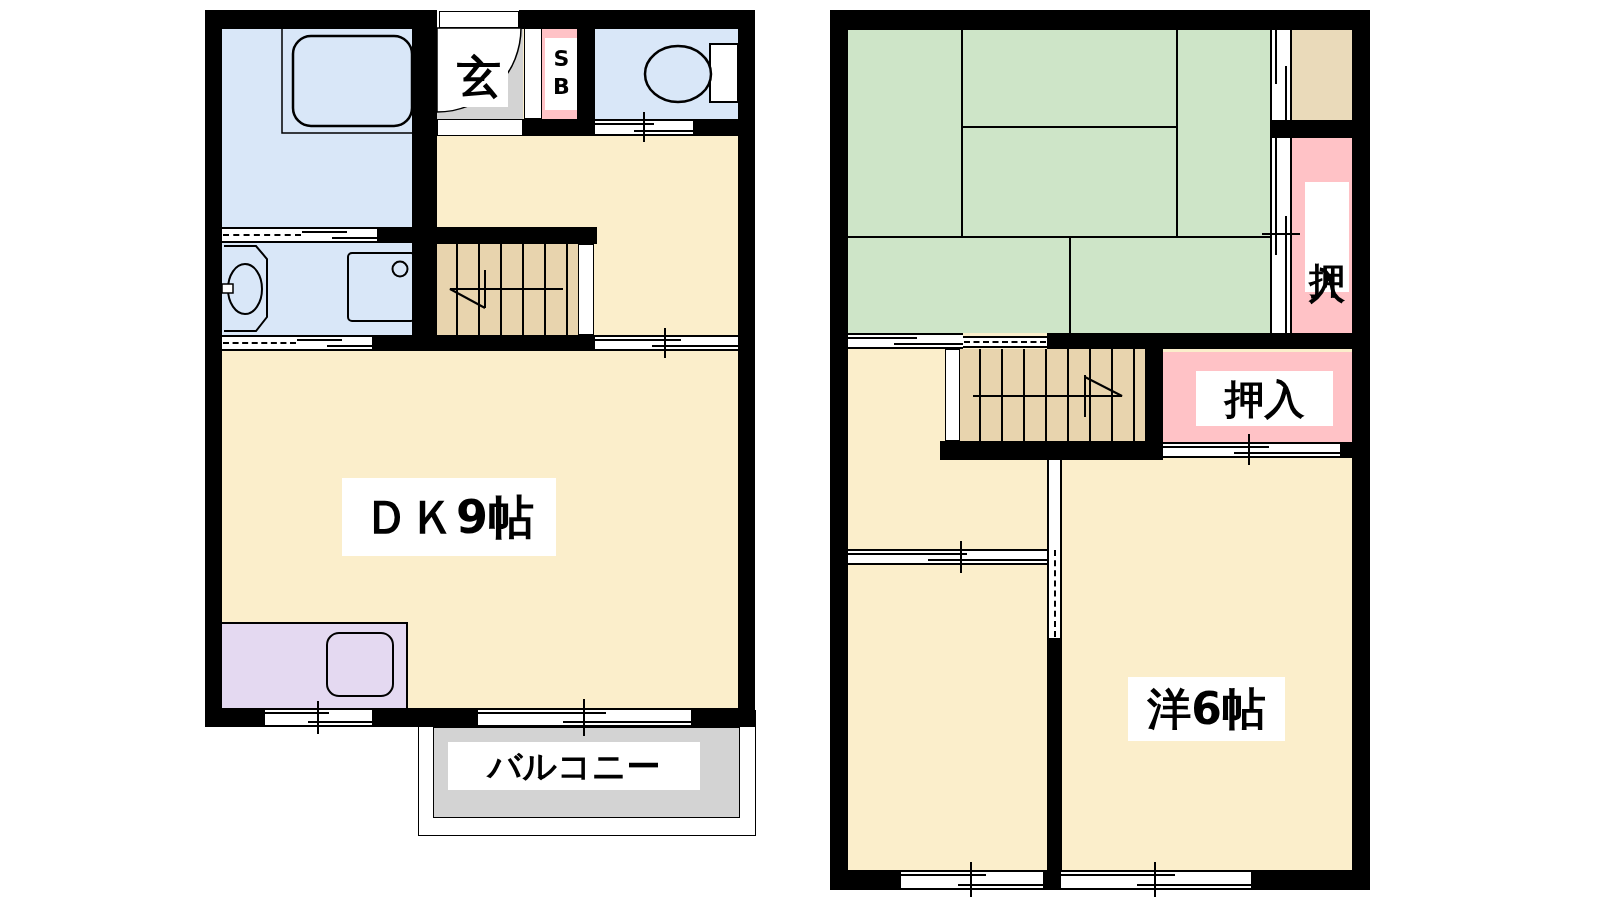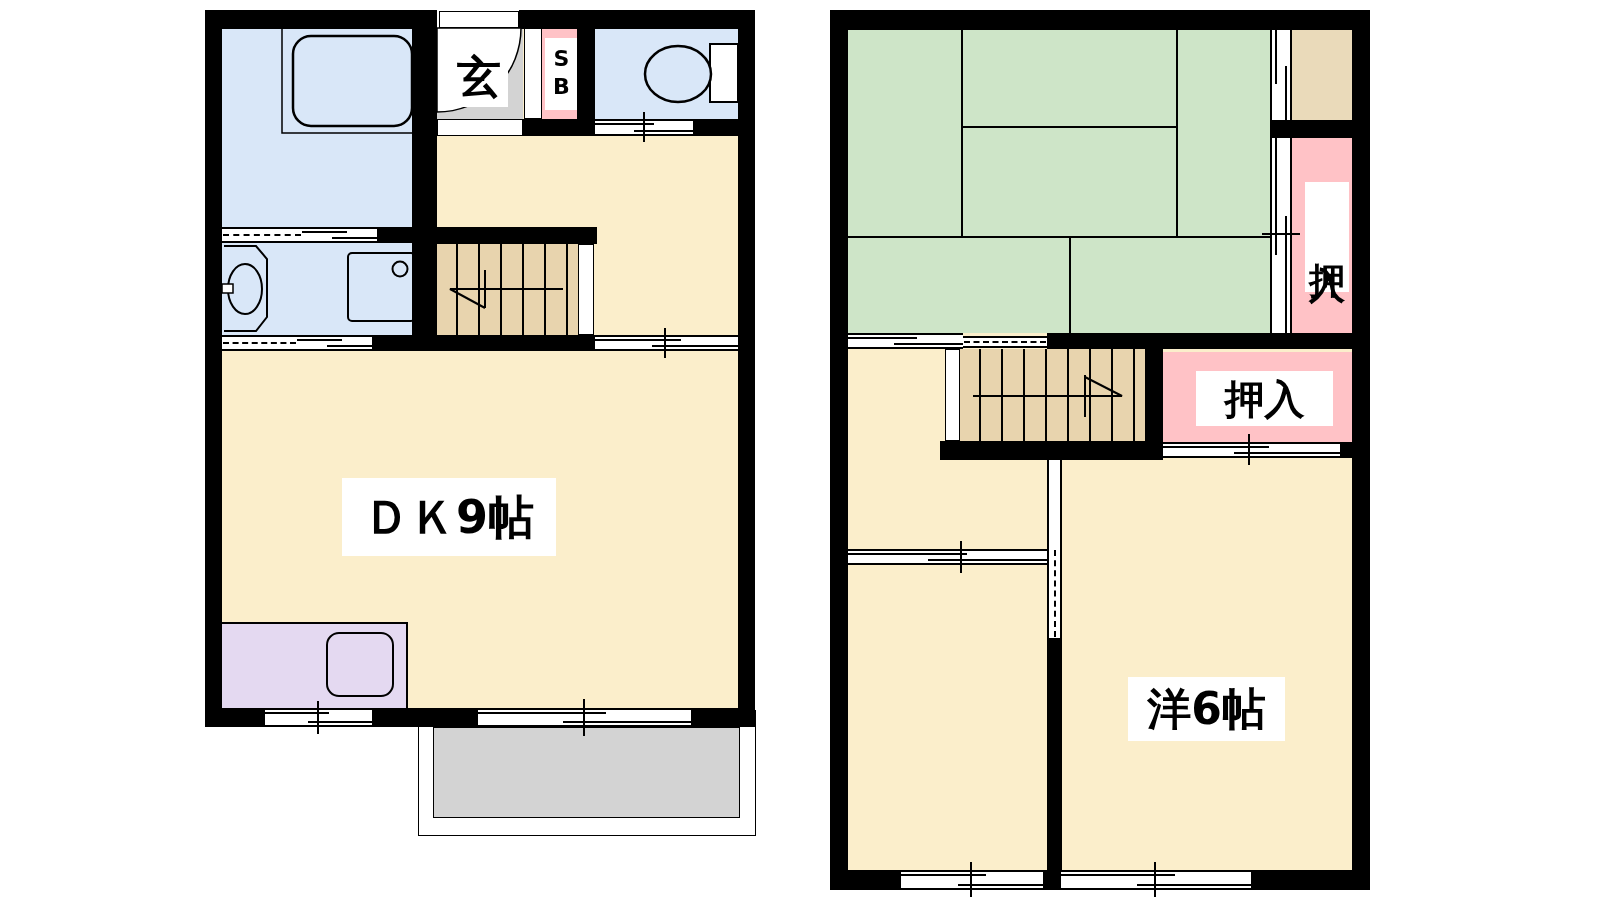--- a/index.html
+++ b/index.html
@@ -182,17 +182,18 @@
     <rect x="348" y="253" width="67" height="68" rx="4" fill="none" stroke="#000" stroke-width="2"></rect>
     <circle cx="400" cy="269" r="7.5" fill="none" stroke="#000" stroke-width="2"></circle>
     <rect x="327" y="633" width="66" height="63" rx="12" fill="none" stroke="#000" stroke-width="2"></rect>
     <path d="M 563 289 L 450 289 L 485 308 M 485 270 L 485 308" fill="none" stroke="#000" stroke-width="2"></path>
     <path d="M 973 396 L 1122 396 L 1085 377 M 1085 375 L 1085 417" fill="none" stroke="#000" stroke-width="2"></path>
   </svg>
 
   <div class="label" style="left:342px;top:478px;width:214px;height:78px;font-size:46px;">ＤＫ9帖</div>
   <div class="label" style="left:450px;top:47px;width:58px;height:60px;font-size:44px;">玄</div>
   <div class="label vert" style="left:545px;top:38px;width:32px;height:72px;font-size:22px;">SB</div>
+  <div class="label" style="left:448px;top:742px;width:252px;height:48px;font-size:34px;">バルコニー</div>
   <div class="label vert" style="left:1305px;top:182px;width:44px;height:110px;font-size:36px;">押入</div>
   <div class="label" style="left:1196px;top:371px;width:137px;height:55px;font-size:40px;">押入</div>
   <div class="label" style="left:1128px;top:633px;width:157px;height:64px;font-size:44px;margin-top:44px;">洋6帖</div>
 
 </div>
 
 </body></html>

